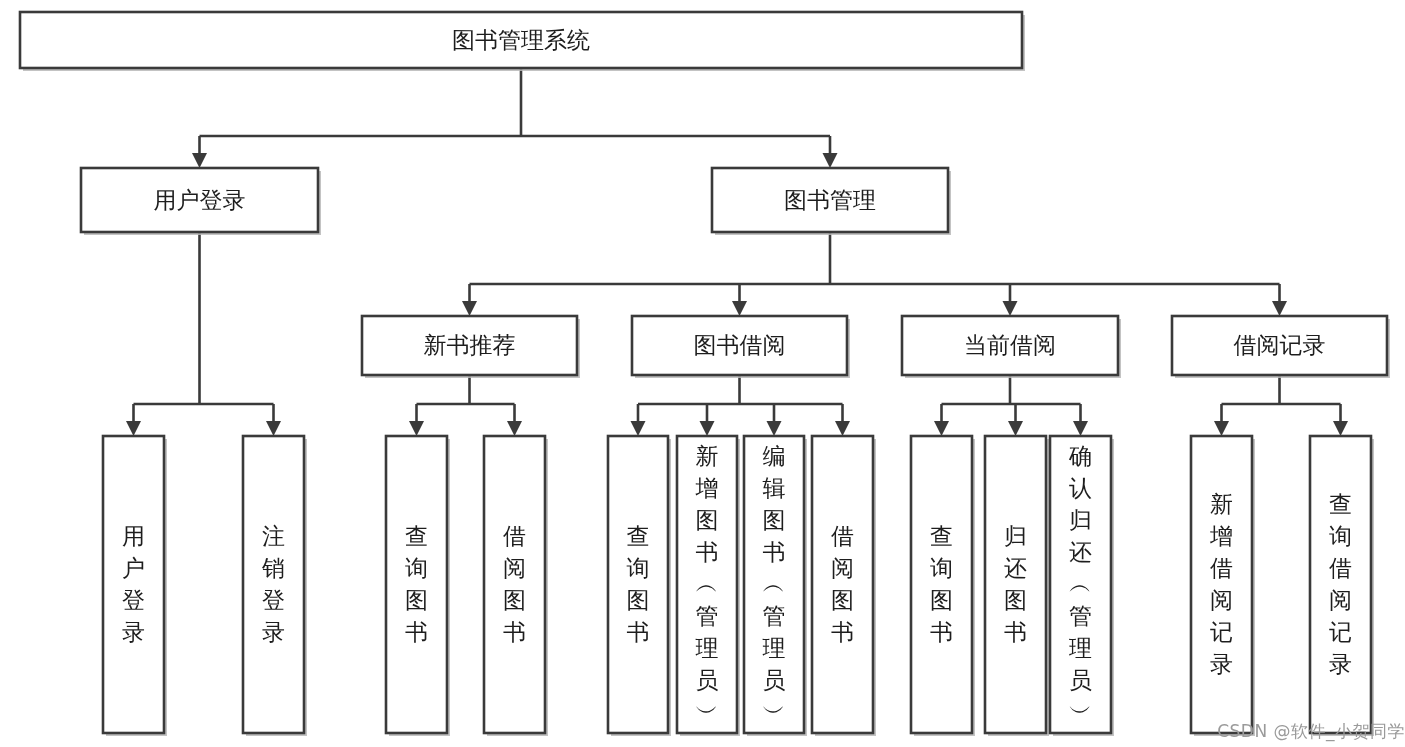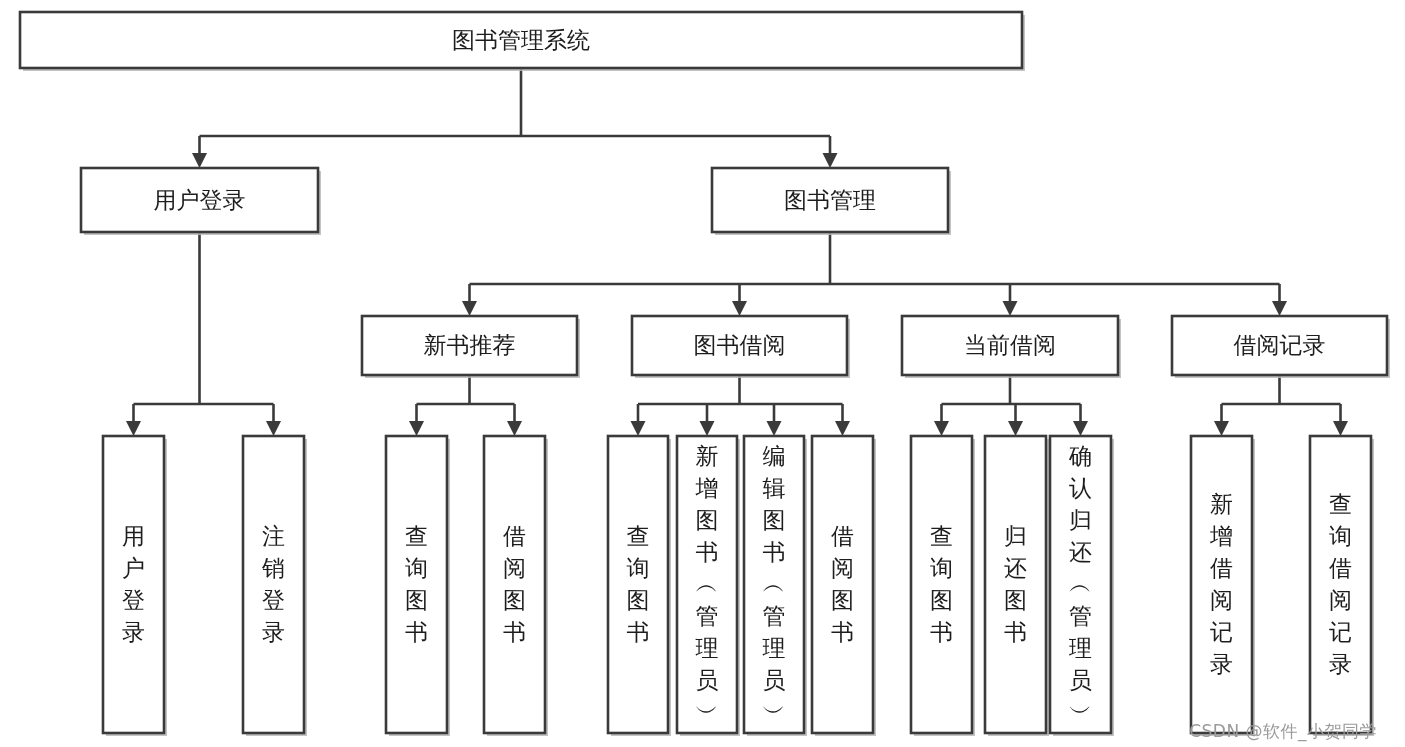--- a/index.html
+++ b/index.html
@@ -59,21 +59,21 @@
   .node-label-v {
     font-family: "DejaVu Sans", "Liberation Sans", sans-serif;
     font-size: 23px;
     fill: #1d1d1d;
     text-anchor: middle;
     dominant-baseline: middle;
     white-space: pre;
   }
   .watermark-text {
     position: absolute;
-    right: 28px;
+    right: 0;
     bottom: 4px;
     font-family: "DejaVu Sans", "Liberation Sans", sans-serif;
     font-size: 17px;
     color: #9a9a9a;
     letter-spacing: 0.5px;
     user-select: none;
     pointer-events: none;
     white-space: nowrap;
   }
 </style>

